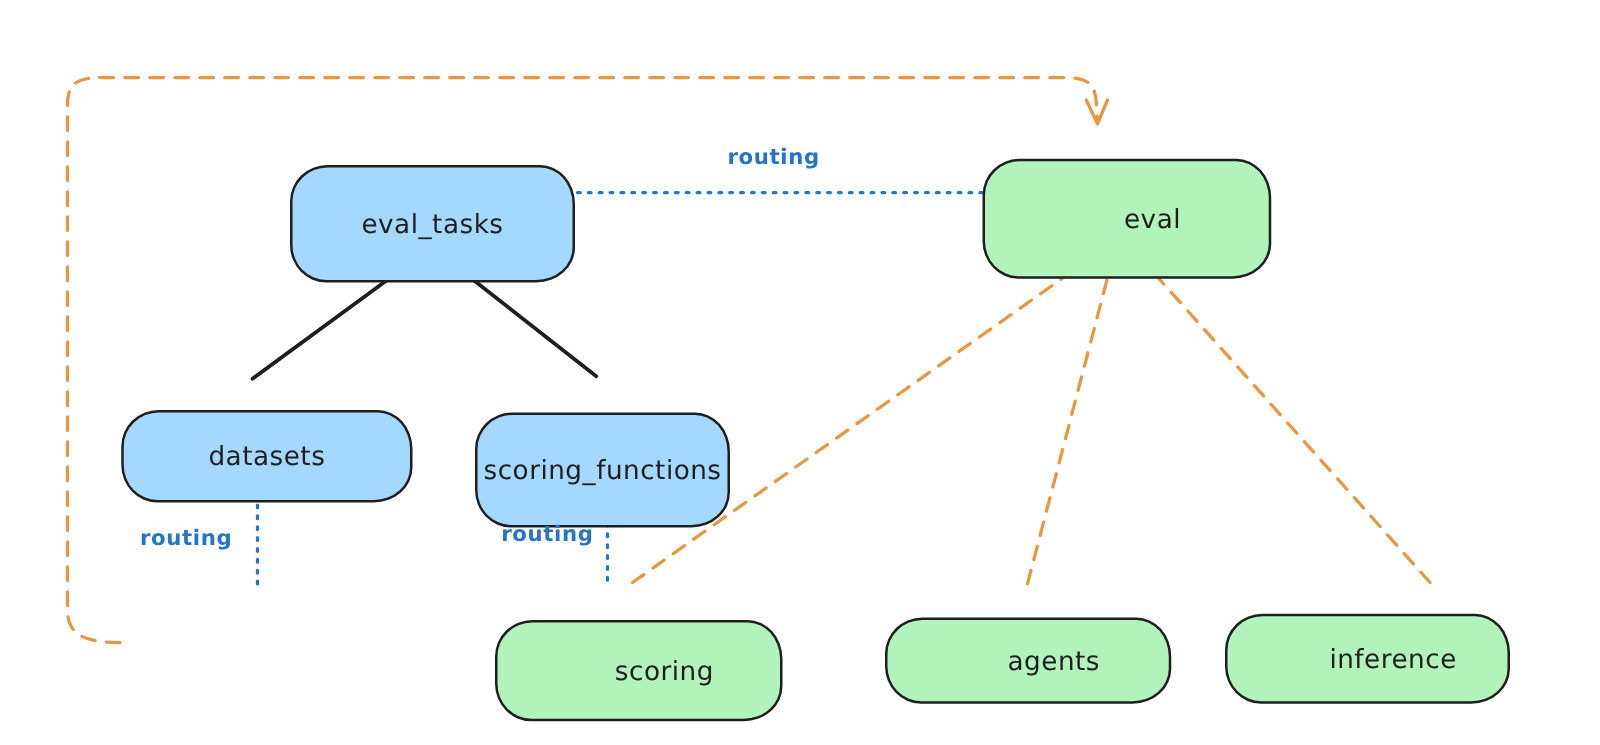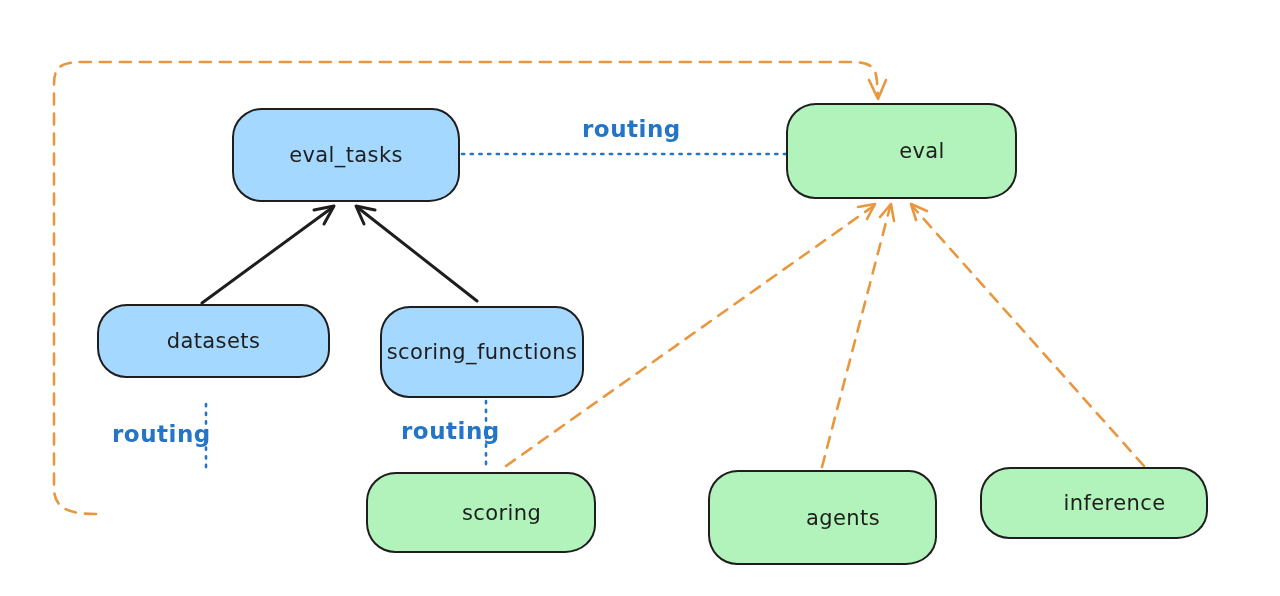--- a/index.html
+++ b/index.html
@@ -36,27 +36,28 @@
     position:absolute;
     box-sizing:border-box;
     border:2.5px solid var(--stroke-black);
     border-radius:30px 28px 31px 29px / 29px 31px 28px 30px;
     display:flex;
     align-items:center;
     justify-content:center;
     font-size:21px;
     letter-spacing:0.4px;
     color:var(--stroke-black);
+    margin-top:24px;
   }
   .node-blue{background:var(--blue-node-fill);}
   .node-green{background:var(--green-node-fill);padding-left:41px;}
   .edge-label{
     position:absolute;
     color:var(--routing-blue);
-    font-size:23px;
+    font-size:17px;
     font-weight:600;
     letter-spacing:0.5px;
     white-space:nowrap;
   }
 </style>
 </head>
 <body>
 
 <div class="canvas">
 
@@ -94,25 +95,25 @@
 
   <div class="node node-blue" style="left:97px;top:304px;width:233px;height:74px">
     <span>datasets</span>
   </div>
 
   <div class="node node-blue" style="left:380px;top:306px;width:204px;height:92px">
     <span>scoring_functions</span>
   </div>
 
 
-  <div class="node node-green" style="left:366px;top:472px;width:230px;height:81px">
+  <div class="node node-green" style="left:396px;top:472px;width:230px;height:81px">
     <span>scoring</span>
   </div>
 
-  <div class="node node-green" style="left:708px;top:470px;width:229px;height:95px">
+  <div class="node node-green" style="left:708px;top:470px;width:229px;height:69px">
     <span>agents</span>
   </div>
 
   <div class="node node-green" style="left:980px;top:467px;width:228px;height:72px">
     <span>inference</span>
   </div>
 
   <span class="edge-label" style="left:582px;top:116px">routing</span>
   <span class="edge-label" style="left:112px;top:421px">routing</span>
   <span class="edge-label" style="left:401px;top:418px">routing</span>

